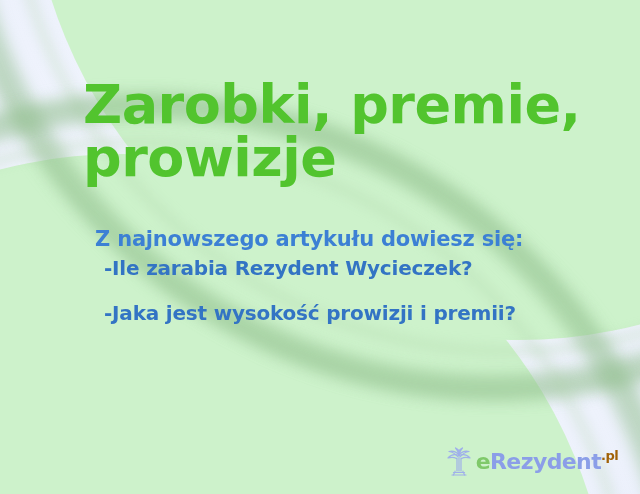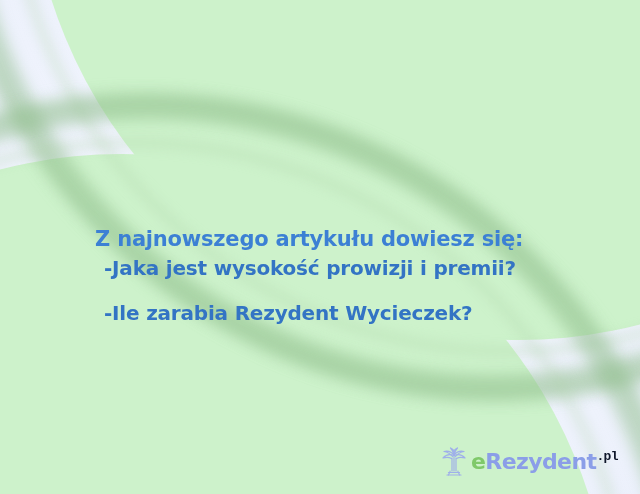--- a/index.html
+++ b/index.html
@@ -187,27 +187,26 @@
     color: #7fc96a;
     font-size: 22px;
     line-height: 1;
   }
   .logo-name {
     color: #8b9ee8;
     font-size: 22px;
     line-height: 1;
   }
   .logo-tld {
-    color: #0f172a;
+    color: #a16207;
     font-size: 13px;
     line-height: 1;
     position: relative;
     top: -9px;
     left: 0px;
-    font-family: Liberation Mono, monospace;
   }
 </style>
 </head>
 <body>
 
 <div id="poster">
 
   <div class="bg-layer">
     <div class="bg-base"></div>
 
@@ -218,26 +217,30 @@
     <div class="arc arc-tr-1"></div>
     <div class="arc arc-tr-3"></div>
 
     <div class="arc arc-bl-2"></div>
     <div class="arc arc-bl-1"></div>
     <div class="arc arc-bl-3"></div>
   </div>
 
   <div class="content">
 
+    <h1 class="headline">
+      <span class="line">Zarobki, premie,</span>
+      <span class="line">prowizje</span>
+    </h1>
 
     <p class="subtitle">Z najnowszego artykułu dowiesz się:</p>
 
     <ul class="bullets">
+      <li>-Ile zarabia Rezydent Wycieczek?</li>
       <li>-Jaka jest wysokość prowizji i premii?</li>
-      <li>-Ile zarabia Rezydent Wycieczek?</li>
     </ul>
 
     <div class="logo">
       <svg class="logo-mark" viewBox="0 0 56 60" aria-hidden="true">
         <g fill="none" stroke="#9fb0ea" stroke-width="2.4" stroke-linecap="round" stroke-linejoin="round">
           <path d="M28 17 C20 14, 11 16, 6 22 C12 20, 18 20, 23 23"></path>
           <path d="M28 17 C36 14, 45 16, 50 22 C44 20, 38 20, 33 23"></path>
           <path d="M28 16 C23 10, 15 7, 8 9 C15 10, 21 14, 25 19"></path>
           <path d="M28 16 C33 10, 41 7, 48 9 C41 10, 35 14, 31 19"></path>
           <path d="M28 15 C26 9, 24 5, 21 2 C26 4, 29 8, 30 13"></path>

